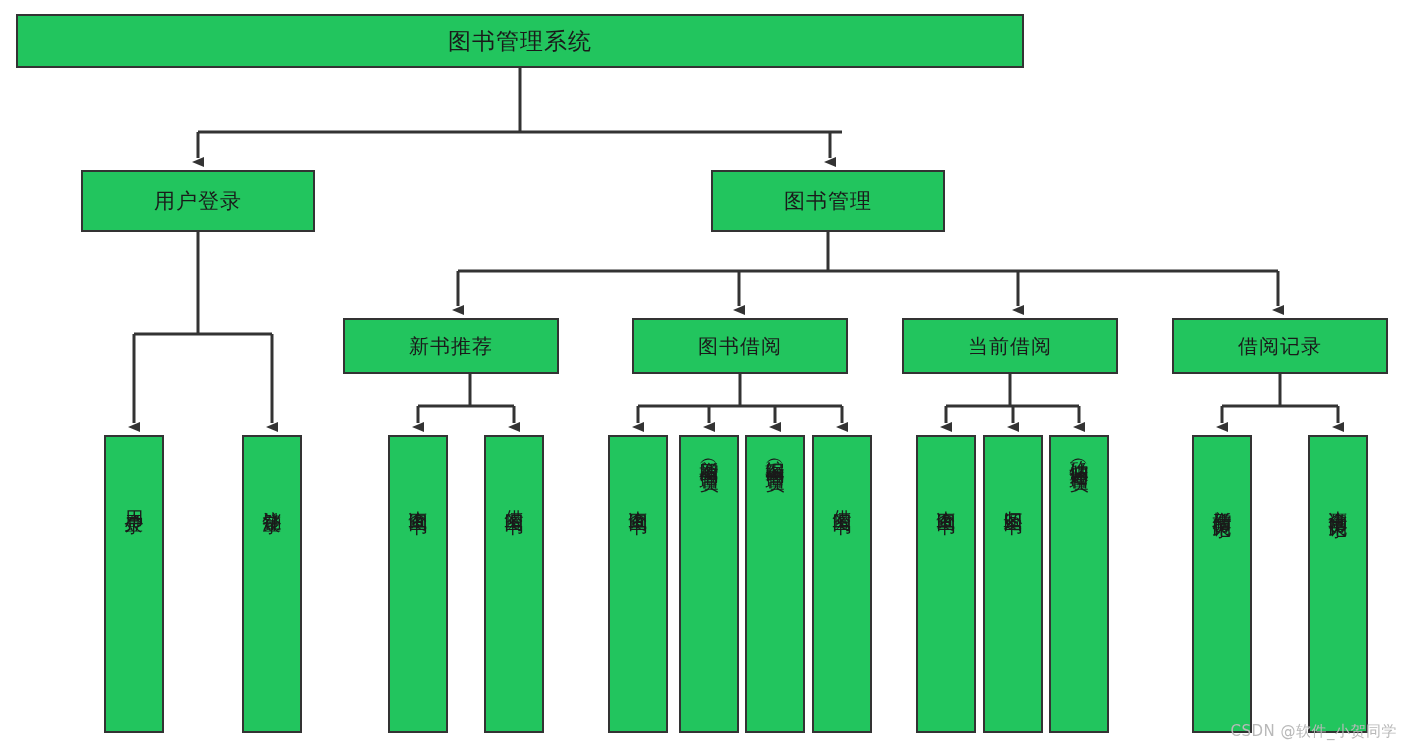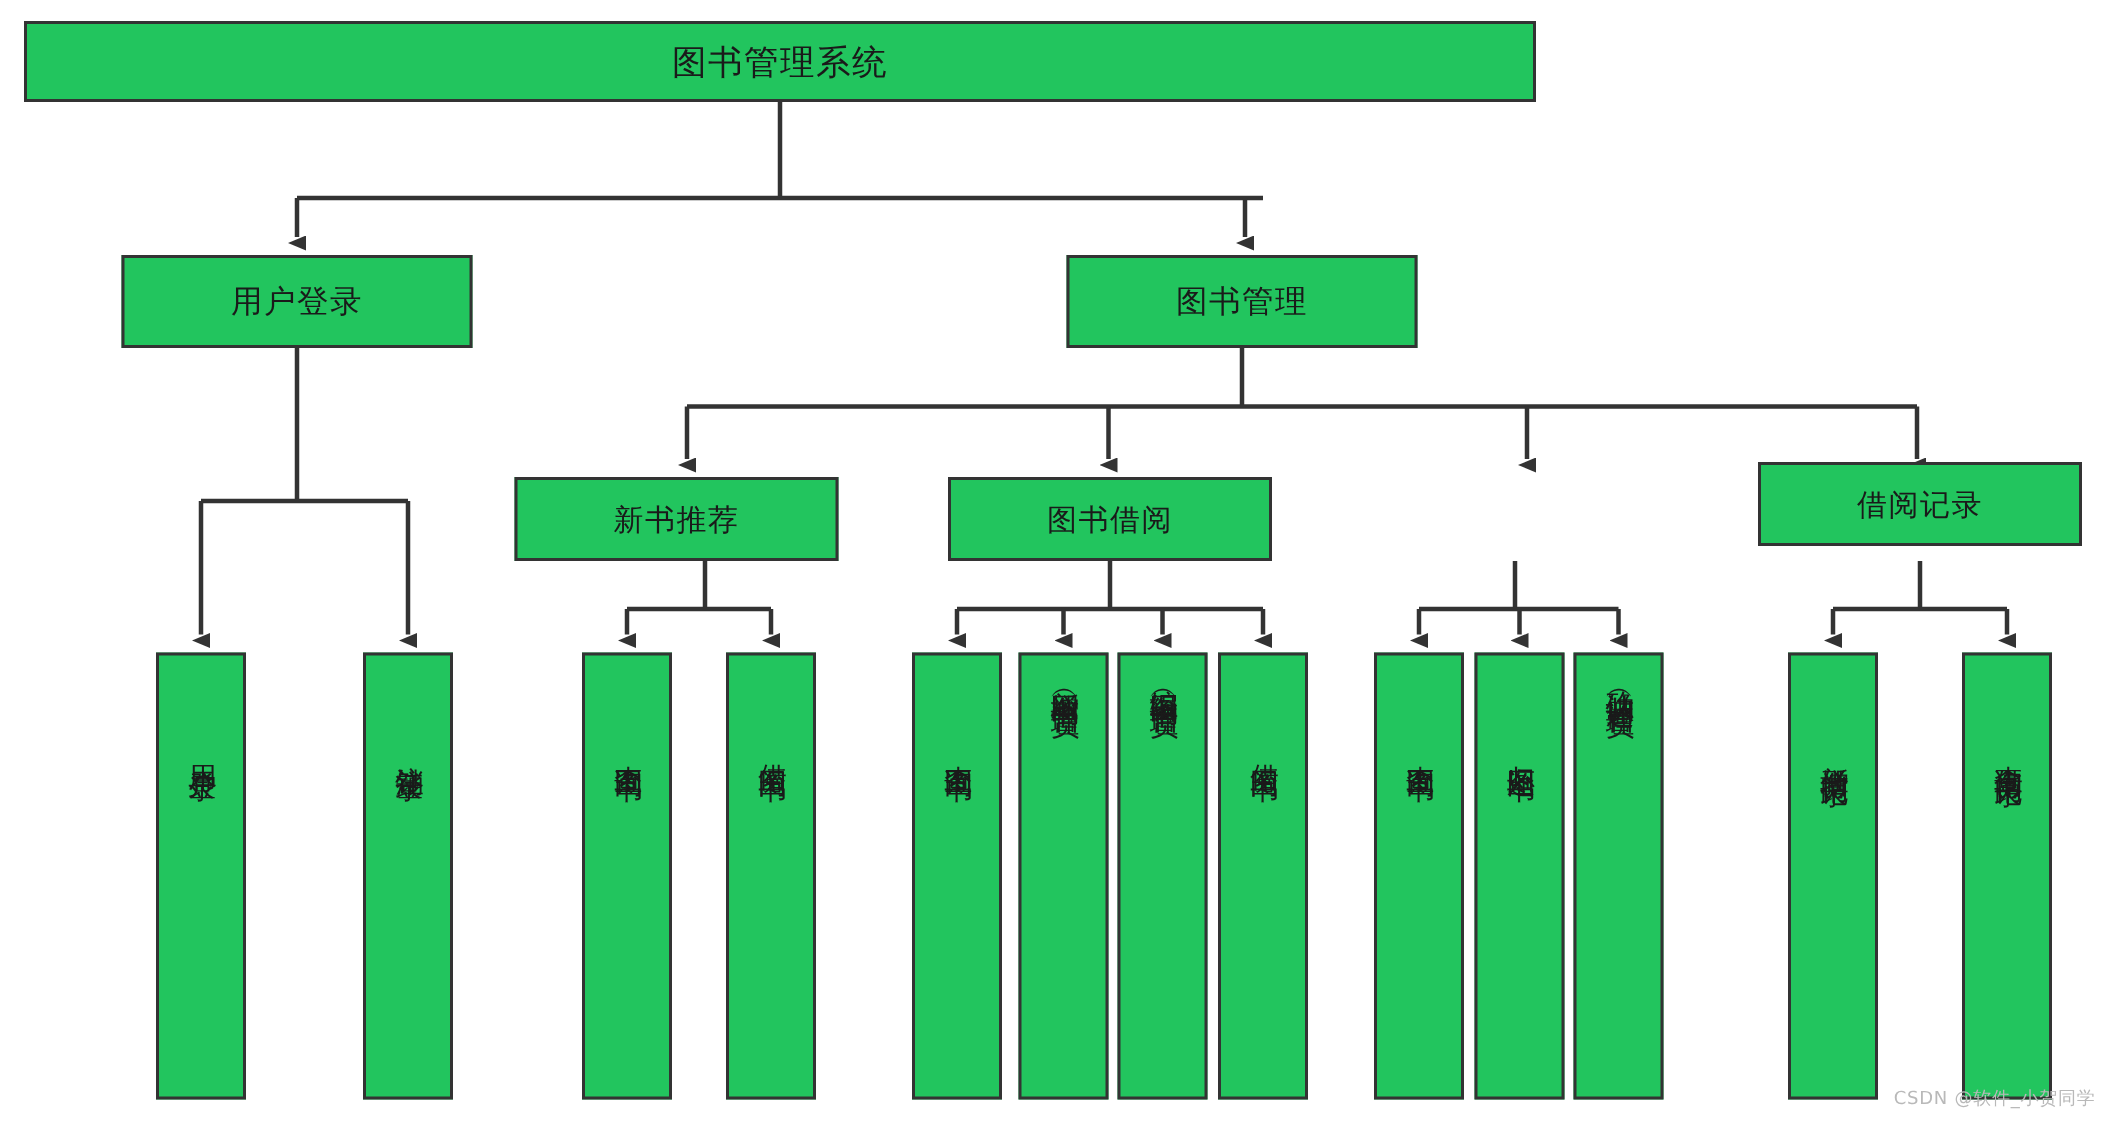--- a/index.html
+++ b/index.html
@@ -64,21 +64,21 @@
     margin-top: 2px;
   }
   .htext {
     white-space: nowrap;
     letter-spacing: 1px;
   }
   #watermark {
     position: absolute;
     right: 8px;
     bottom: 6px;
-    font-size: 12px;
+    font-size: 15px;
     color: #b9b9b9;
     letter-spacing: 0.5px;
     z-index: 5;
     white-space: nowrap;
     font-family: "DejaVu Sans", "Liberation Sans", sans-serif;
   }
 </style>
 </head>
 <body>
 
@@ -144,21 +144,24 @@
   <div class="node level2" style="left:711px; top:170px; width:234px; height:62px;align-items:center;">
     <span class="htext">图书管理</span>
   </div>
 
   <div class="node level3" style="left:343px; top:318px; width:216px; height:56px;">
     <span class="htext">新书推荐</span>
   </div>
   <div class="node level3" style="left:632px; top:318px; width:216px; height:56px;">
     <span class="htext">图书借阅</span>
   </div>
-  <div class="node level3" style="left:1172px; top:308px; width:216px; height:56px;">
+  <div class="node level3" style="left:902px; top:318px; width:216px; height:56px;">
+    <span class="htext">当前借阅</span>
+  </div>
+  <div class="node level3" style="left:1172px; top:318px; width:216px; height:56px;">
     <span class="htext">借阅记录</span>
   </div>
 
   <div class="node leaf leaf-mid" style="left:104px; top:435px; width:60px; height:298px;">
     <span class="vtext">用户登录</span>
   </div>
   <div class="node leaf leaf-mid" style="left:242px; top:435px; width:60px; height:298px;">
     <span class="vtext">注销登录</span>
   </div>
 

